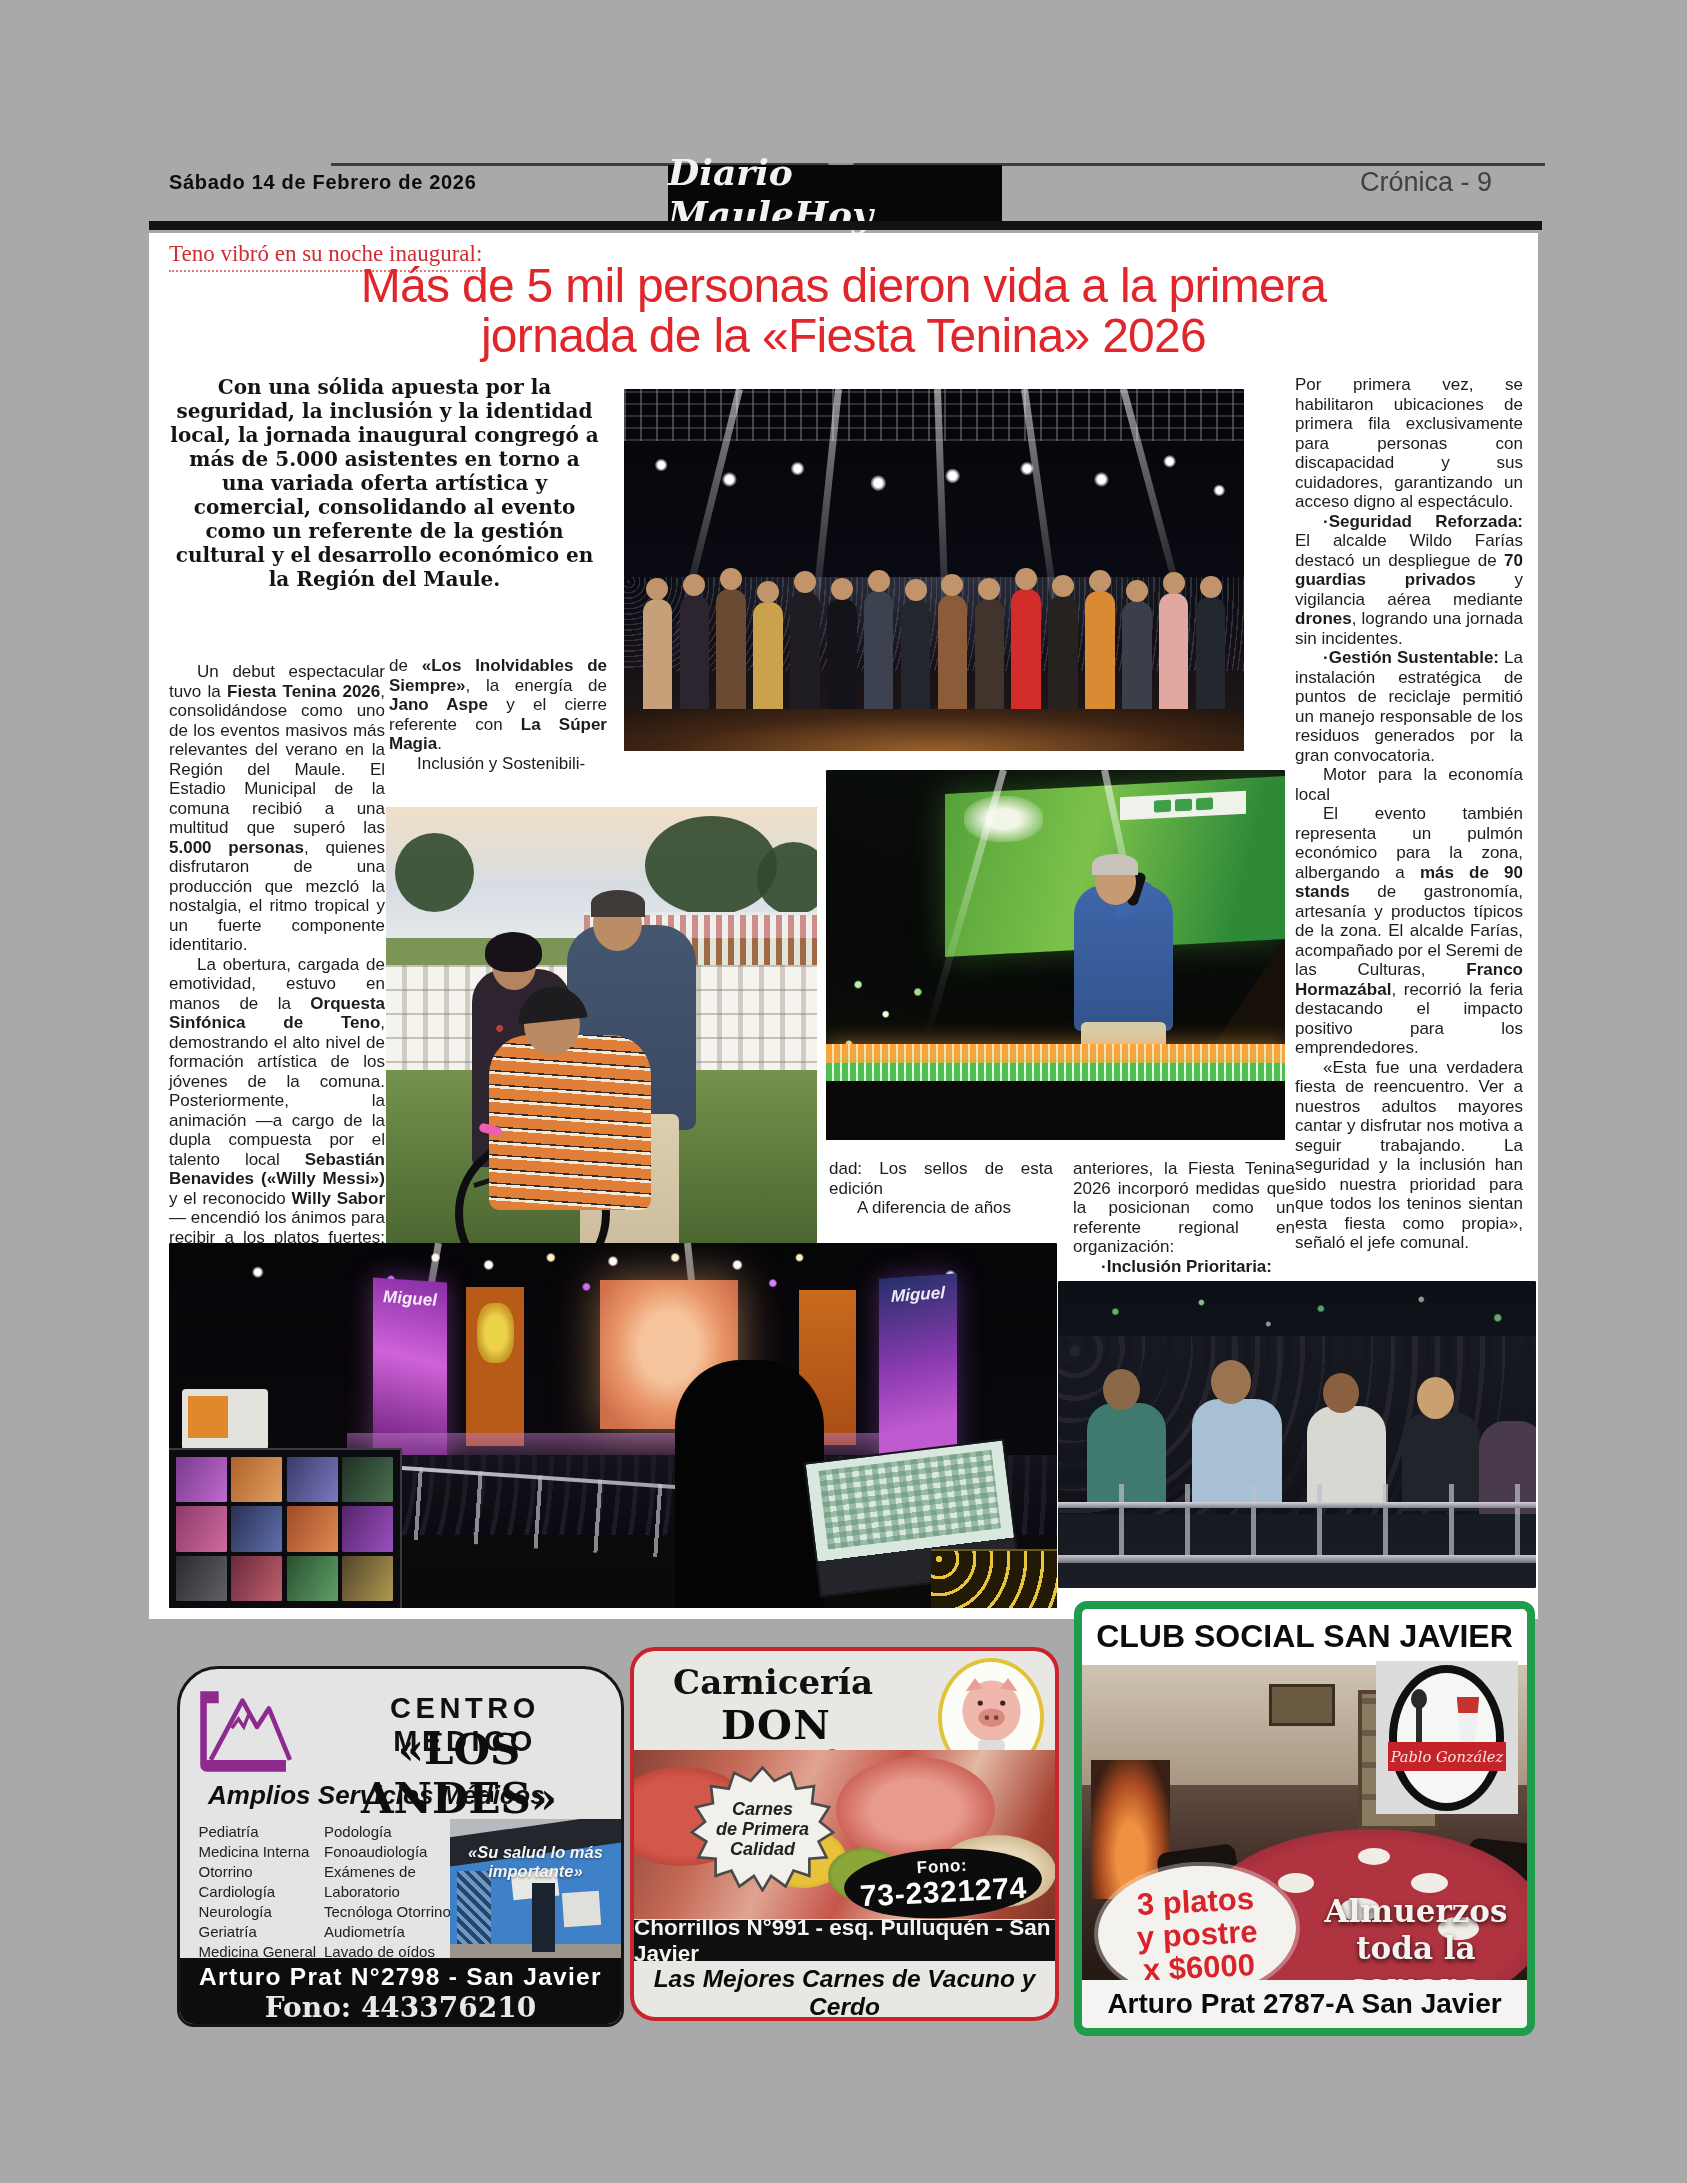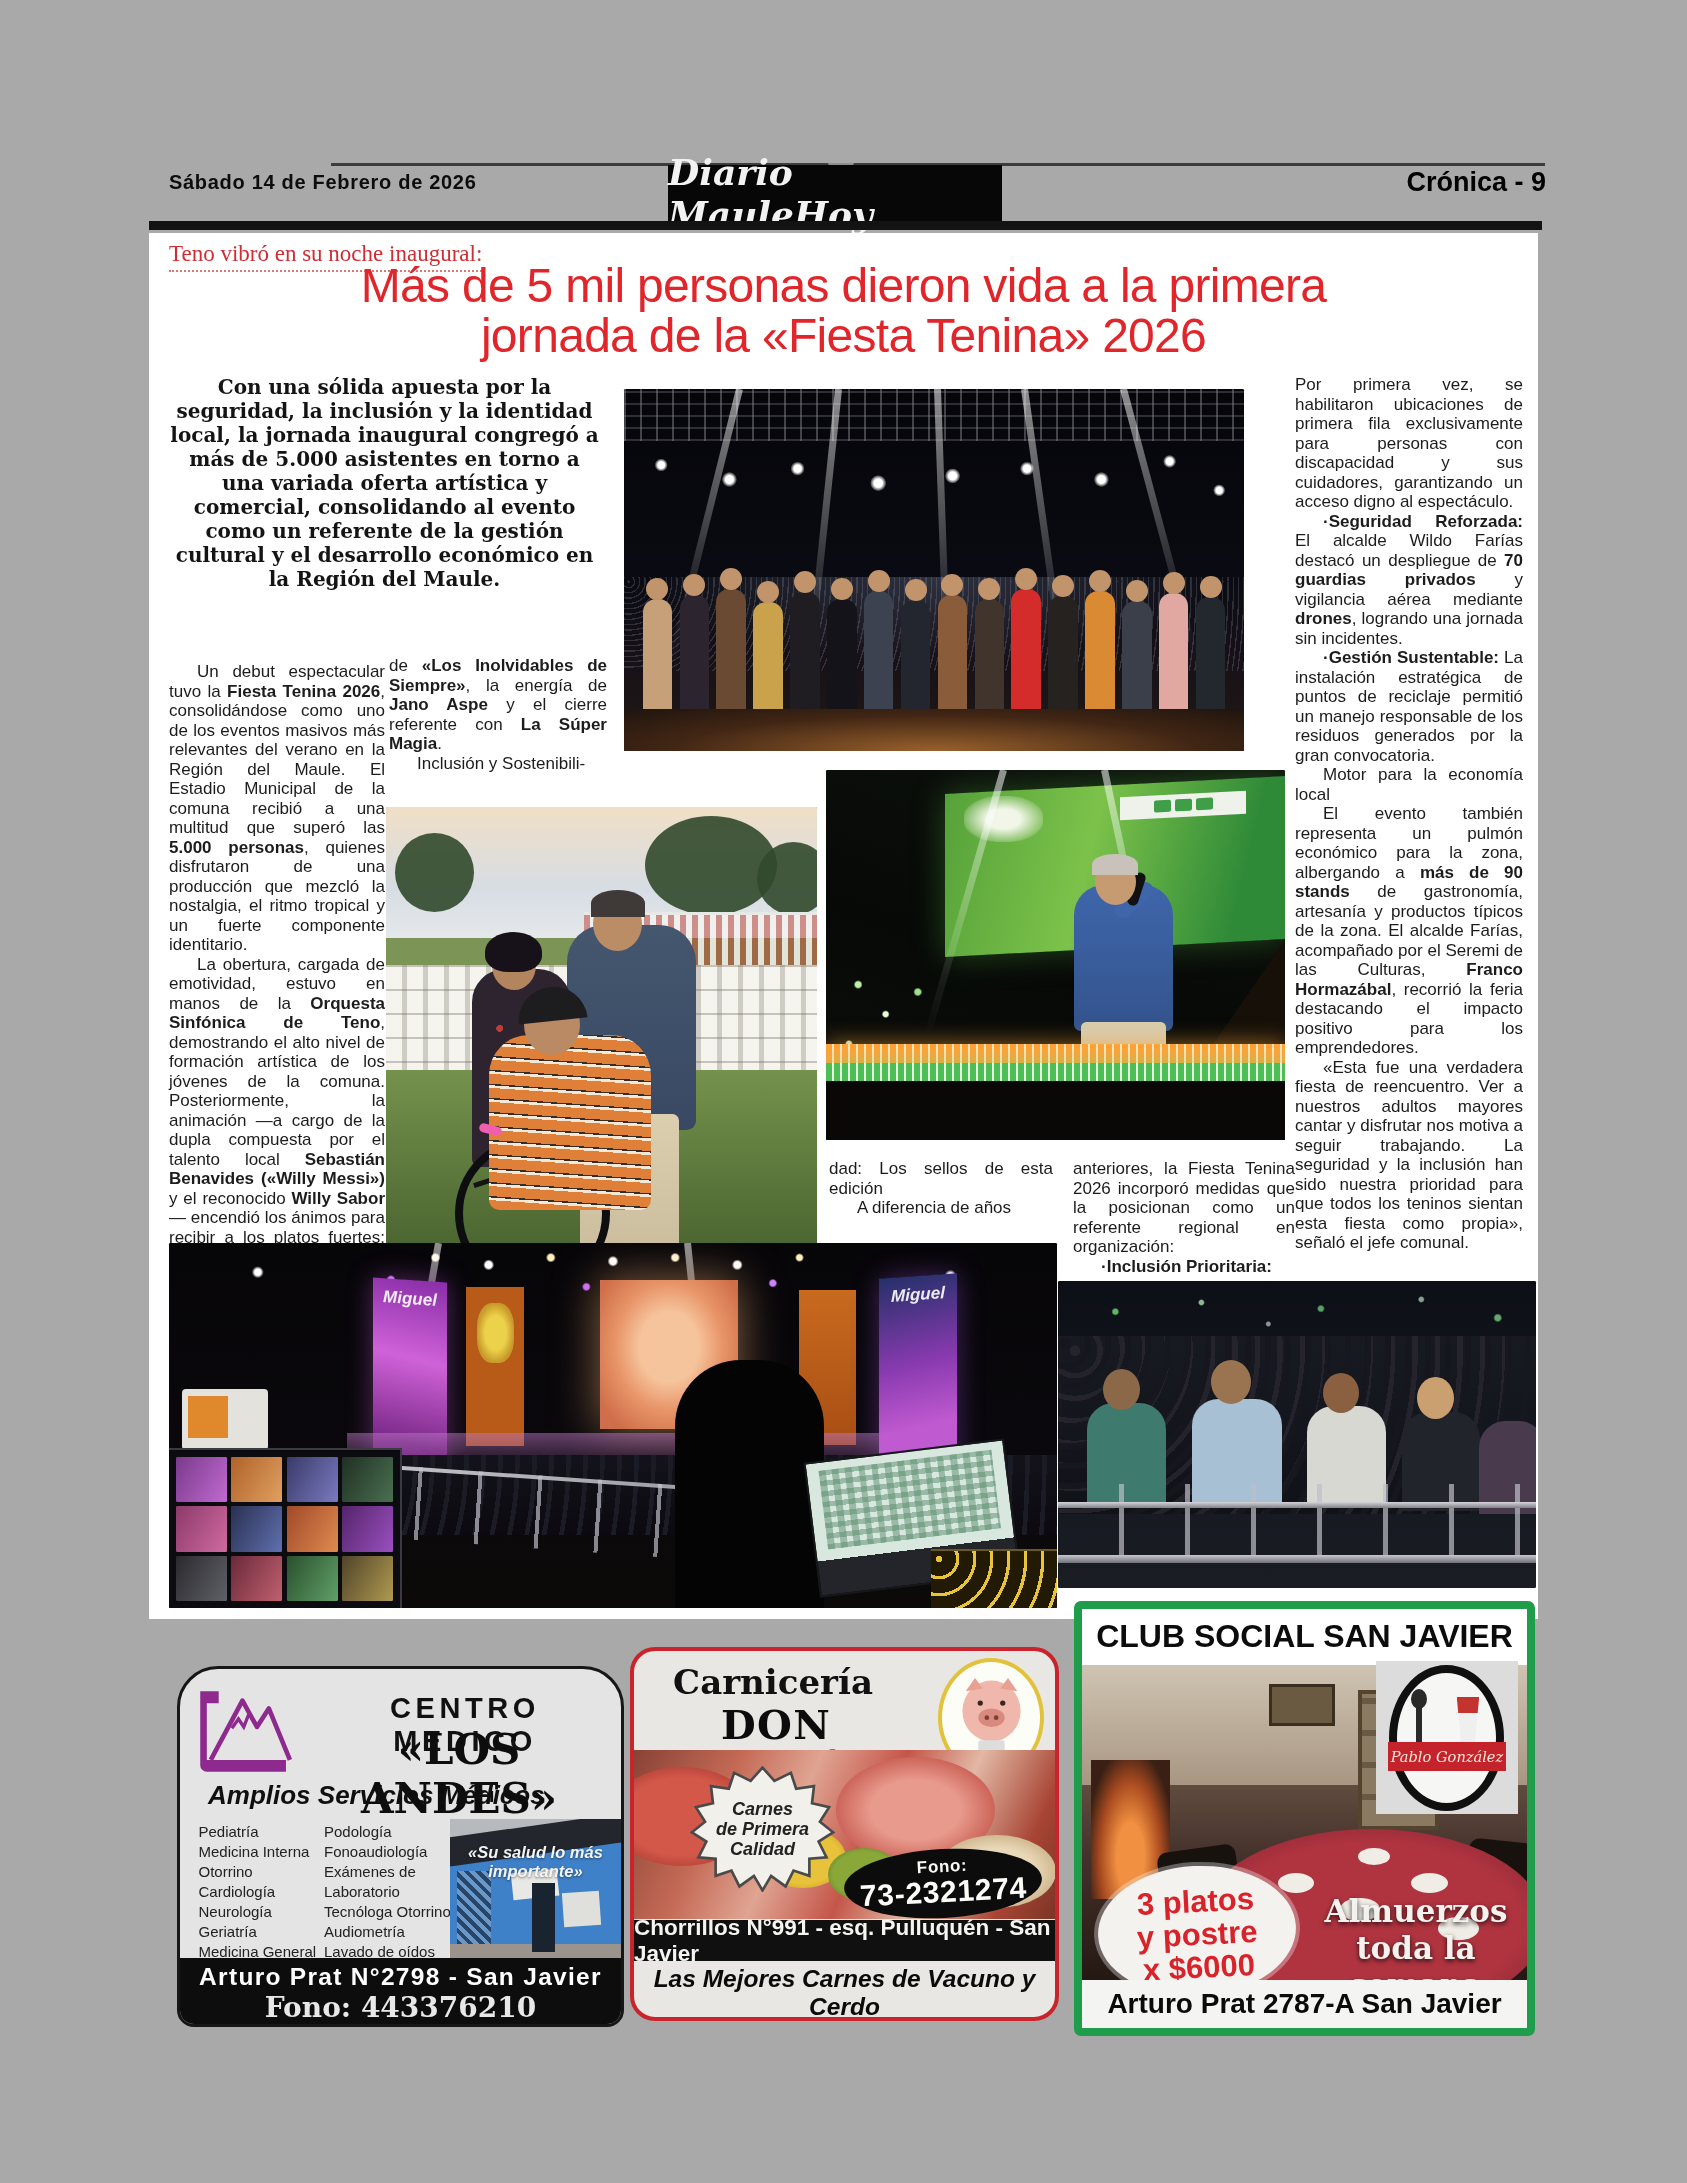--- a/index.html
+++ b/index.html
@@ -8,21 +8,21 @@
     background:#a9a9a9;font-family:"Liberation Sans",sans-serif;color:#1a1a1a;
     -webkit-font-smoothing:antialiased;
   }
   .abs{position:absolute;}
   
   .hdr-rule-top{left:331px;top:163px;width:1214px;height:3.3px;background:#3c3c3c;}
   .hdr-pointer{left:828px;top:163px;width:0;height:0;border-left:13.2px solid transparent;border-right:13.2px solid transparent;border-top:30px solid #8f8f8f;}
   .hdr-date{left:169px;top:171px;font-size:20px;font-weight:700;color:#0d0d0d;letter-spacing:0.7px;}
   .hdr-masthead{left:668px;top:165px;width:334px;height:56px;background:#070707;display:flex;align-items:center;justify-content:center;}
   .hdr-masthead span{font-family:"DejaVu Serif",serif;font-style:italic;font-weight:700;font-size:36px;color:#f2f2f2;}
-  .hdr-section{left:1318px;top:167px;width:228px;text-align:right;font-size:27px;font-weight:700;color:#000000;}
+  .hdr-section{left:1264px;top:167px;width:228px;text-align:right;font-size:27px;font-weight:400;color:#404040;}
   .hdr-rule-thick{left:149px;top:221px;width:1393px;height:8.6px;background:#131313;}
   
   .page{left:149px;top:233px;width:1389px;height:1386px;background:#ffffff;}
   .kicker{left:20px;top:8px;font-family:"Liberation Serif",serif;font-size:23px;color:#cf2d33;border-bottom:2px dotted rgba(208,74,74,.75);padding-bottom:2.6px;}
   .headline{left:26.5px;top:28px;width:1336px;text-align:center;color:#e0262b;font-size:48px;line-height:50px;letter-spacing:-0.7px;}
   .lead{left:21px;top:142px;width:429px;font-family:"DejaVu Serif",serif;font-weight:700;font-size:20px;line-height:24px;text-align:center;color:#141414;}
   .bodycol{font-size:17px;line-height:19.5px;text-align:justify;color:#1c1c1c;}
   .bodycol p{margin:0;}
   .ind{text-indent:28px;}
   .b{font-weight:700;}
@@ -192,21 +192,21 @@
   .cg-star-text{position:relative;text-align:center;font-size:18px;line-height:20px;font-weight:700;font-style:italic;color:#222;}
   .cg-fono{right:13.2px;top:198px;width:198px;height:69px;background:#0c0c0c;border-radius:50%;text-align:center;position:absolute;transform:rotate(-3deg);}
   .cg-fono-label{font-size:17px;font-weight:700;color:#f8f8f4;margin-top:8px;letter-spacing:0.7px;}
   .cg-fono-num{font-size:30px;font-weight:700;color:#fcfcf8;line-height:30px;letter-spacing:0.7px;}
   .cg-addrbar{left:0;top:269px;width:100%;height:41px;background:#101010;display:flex;align-items:center;justify-content:center;position:absolute;}
   .cg-addr{font-size:22.5px;font-weight:700;color:#f4f4f0;}
   .cg-tag{left:0;top:310px;width:100%;text-align:center;position:absolute;}
   .cg-tag1{font-size:24.5px;font-weight:700;font-style:italic;color:#0b0b0b;margin-top:4px;}
   .cg-tag2{font-size:24.5px;font-weight:700;font-style:italic;color:#0b0b0b;}
   
-  .ad-club{left:1074px;top:1601px;width:461px;height:435px;background:#fff;border:8.6px solid #1f9d4a;border-radius:7px;overflow:hidden;}
+  .ad-club{left:1074px;top:1601px;width:461px;height:435px;background:#fff;border:8.6px solid #1f9d4a;border-radius:13px;overflow:hidden;}
   .cs-title{left:0;top:9.3px;width:100%;text-align:center;font-size:32px;font-weight:700;color:#0c0c0c;}
   .cs-photo{left:0;top:56px;width:100%;height:315px;background:linear-gradient(180deg,#9a8a76 0%,#6a5545 30%,#43302a 62%,#241812 100%);overflow:hidden;}
   .cs-wall{position:absolute;left:0;top:0;width:100%;height:38%;background:linear-gradient(180deg,#cfc4b2,#a89682);}
   .cs-frame{position:absolute;left:42%;top:6%;width:60px;height:36px;background:#6a5a42;border:3.3px solid #3a2e1e;}
   .cs-door{position:absolute;left:62%;top:8%;width:73px;height:132px;background:repeating-linear-gradient(0deg,#8a7a62 0 26.5px,#6a5a44 26.5px 32px);border:4px solid #54432f;}
   .cs-fire{position:absolute;left:2%;top:30%;width:79px;height:139px;background:radial-gradient(ellipse at 50% 70%,#f09040 0 25%,#a84a20 55%,#3a2014 80%);}
   .cs-table{position:absolute;left:26%;top:52%;width:78%;height:60%;border-radius:50%;background:radial-gradient(ellipse,#b03440 0 60%,#8c2834 85%);}
   .cs-plate{position:absolute;border-radius:50%;background:#f0ede6;}
   .cs-chair{position:absolute;border-radius:10.6px 10.6px 0 0;background:#17120e;}
   .cs-logo{right:9.3px;top:52px;width:142px;height:153px;background:#dcdcdc;position:absolute;display:flex;align-items:center;justify-content:center;}

